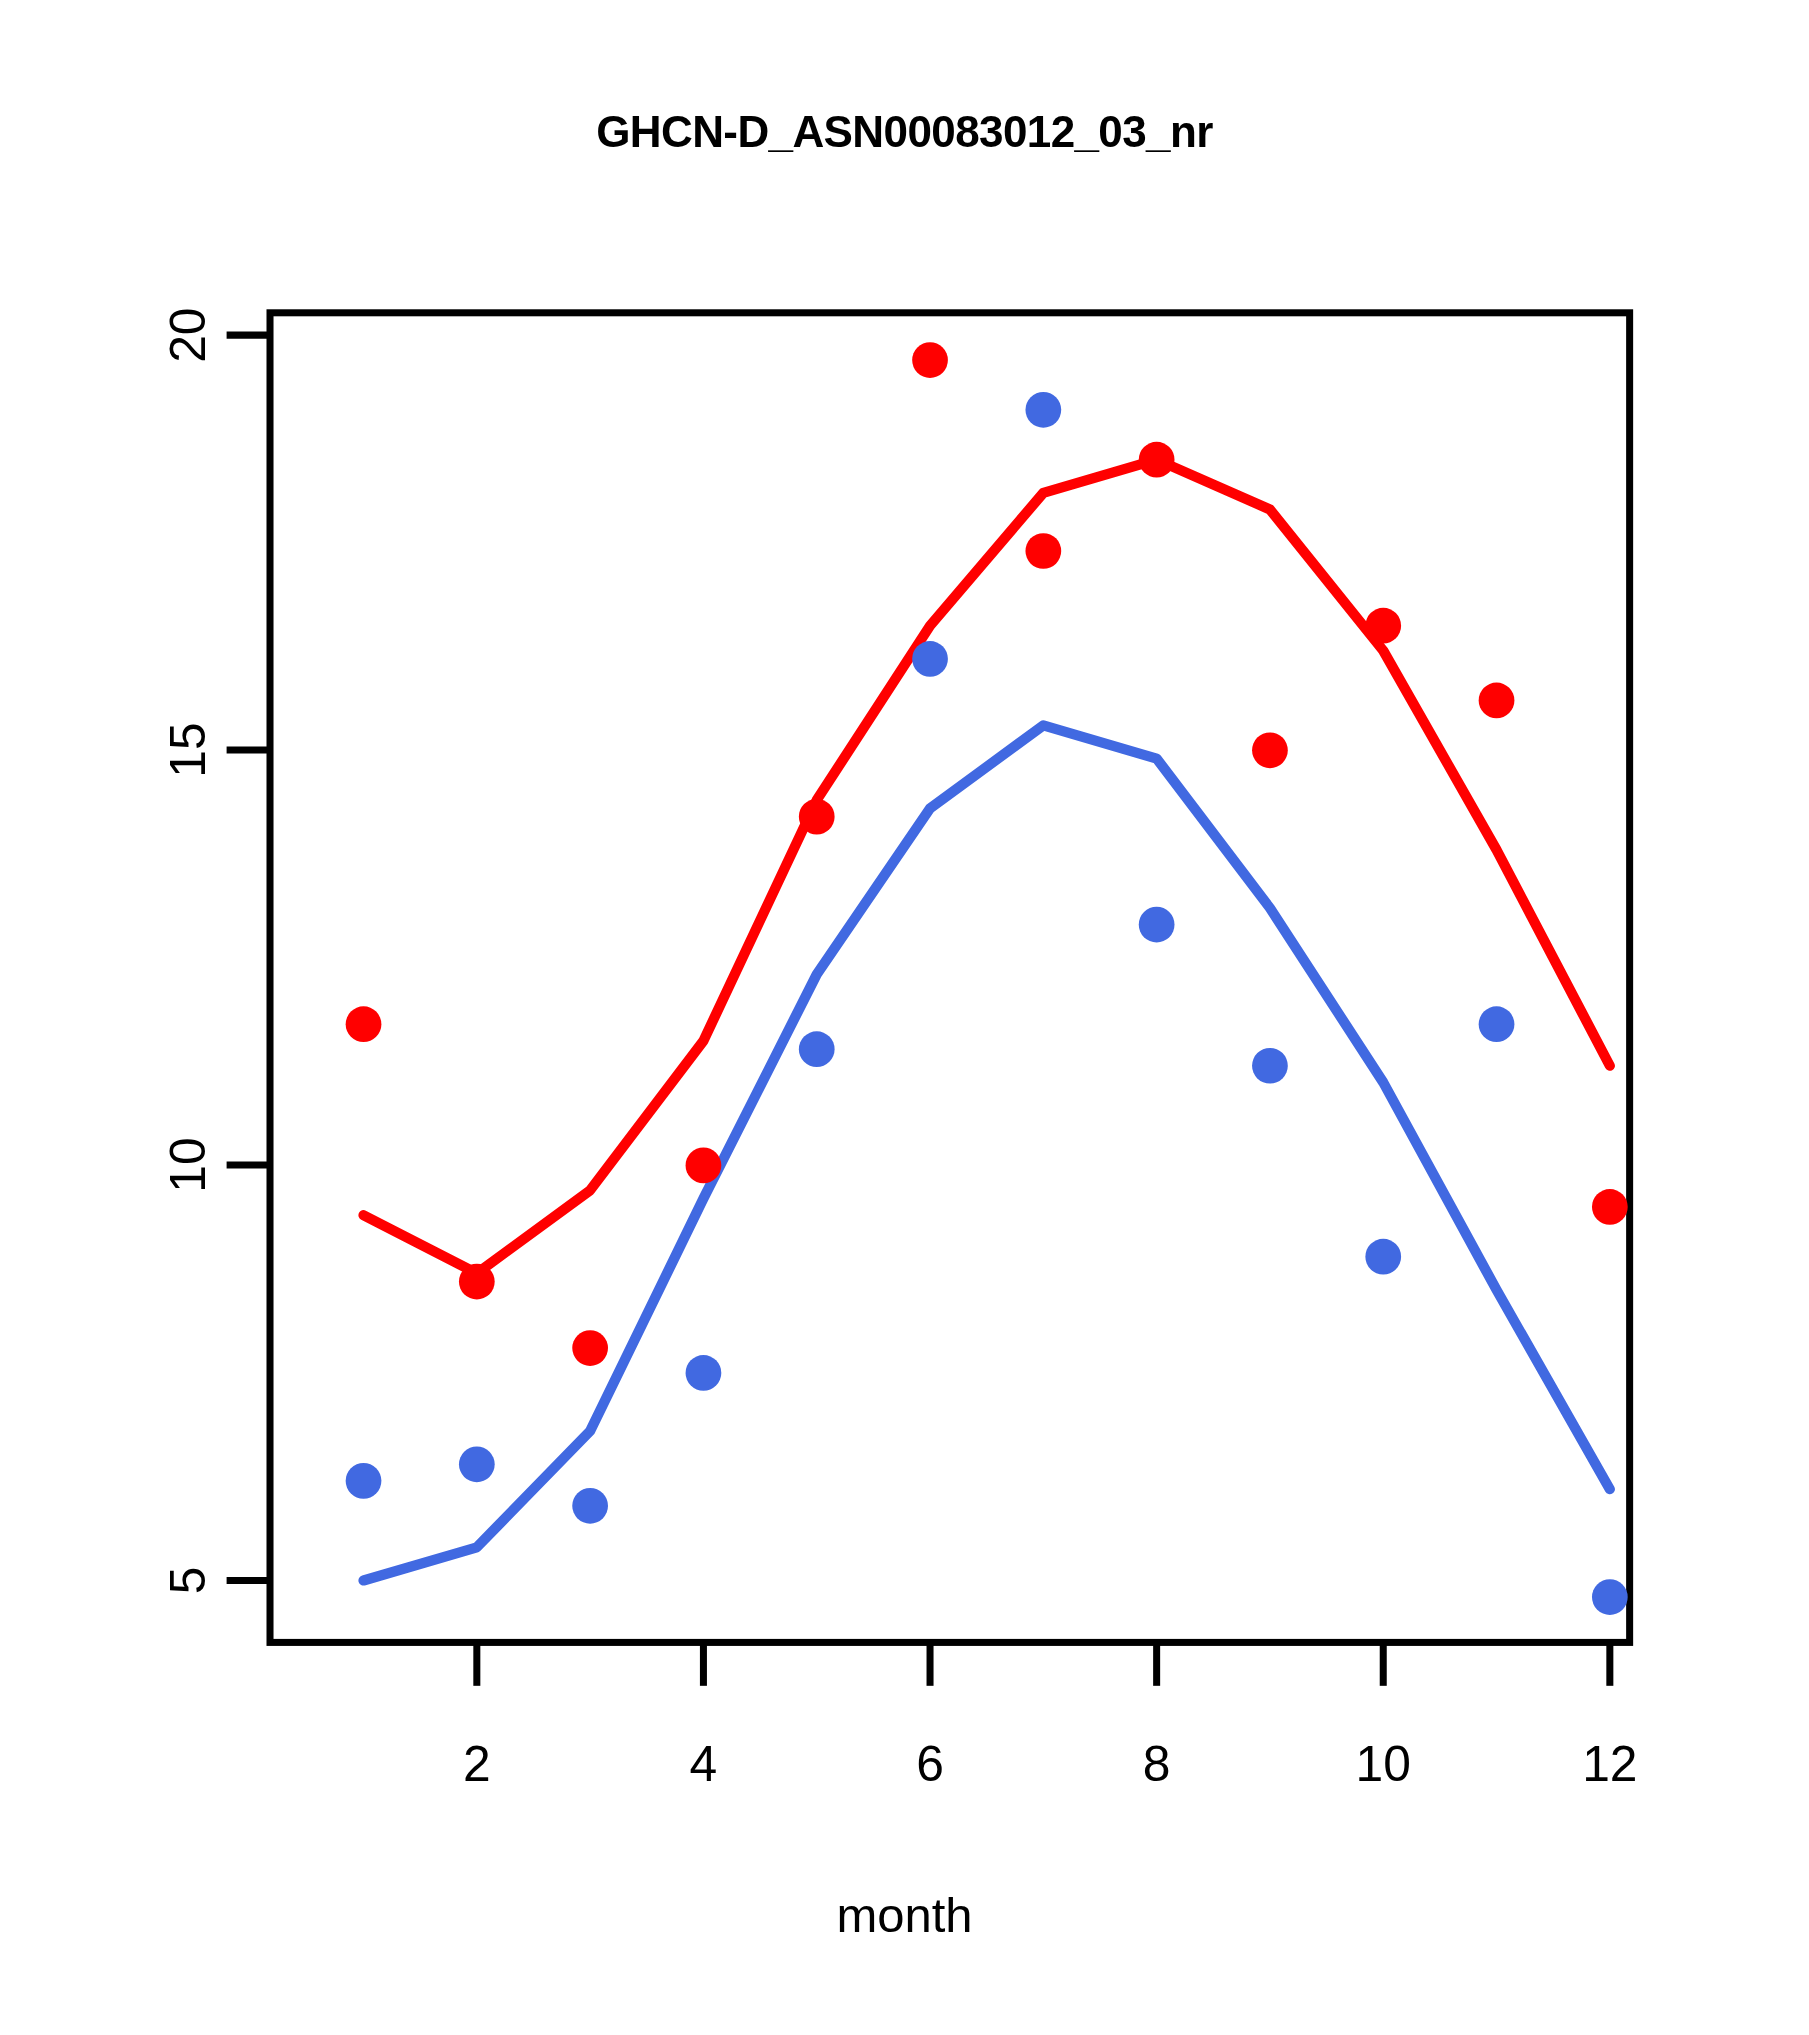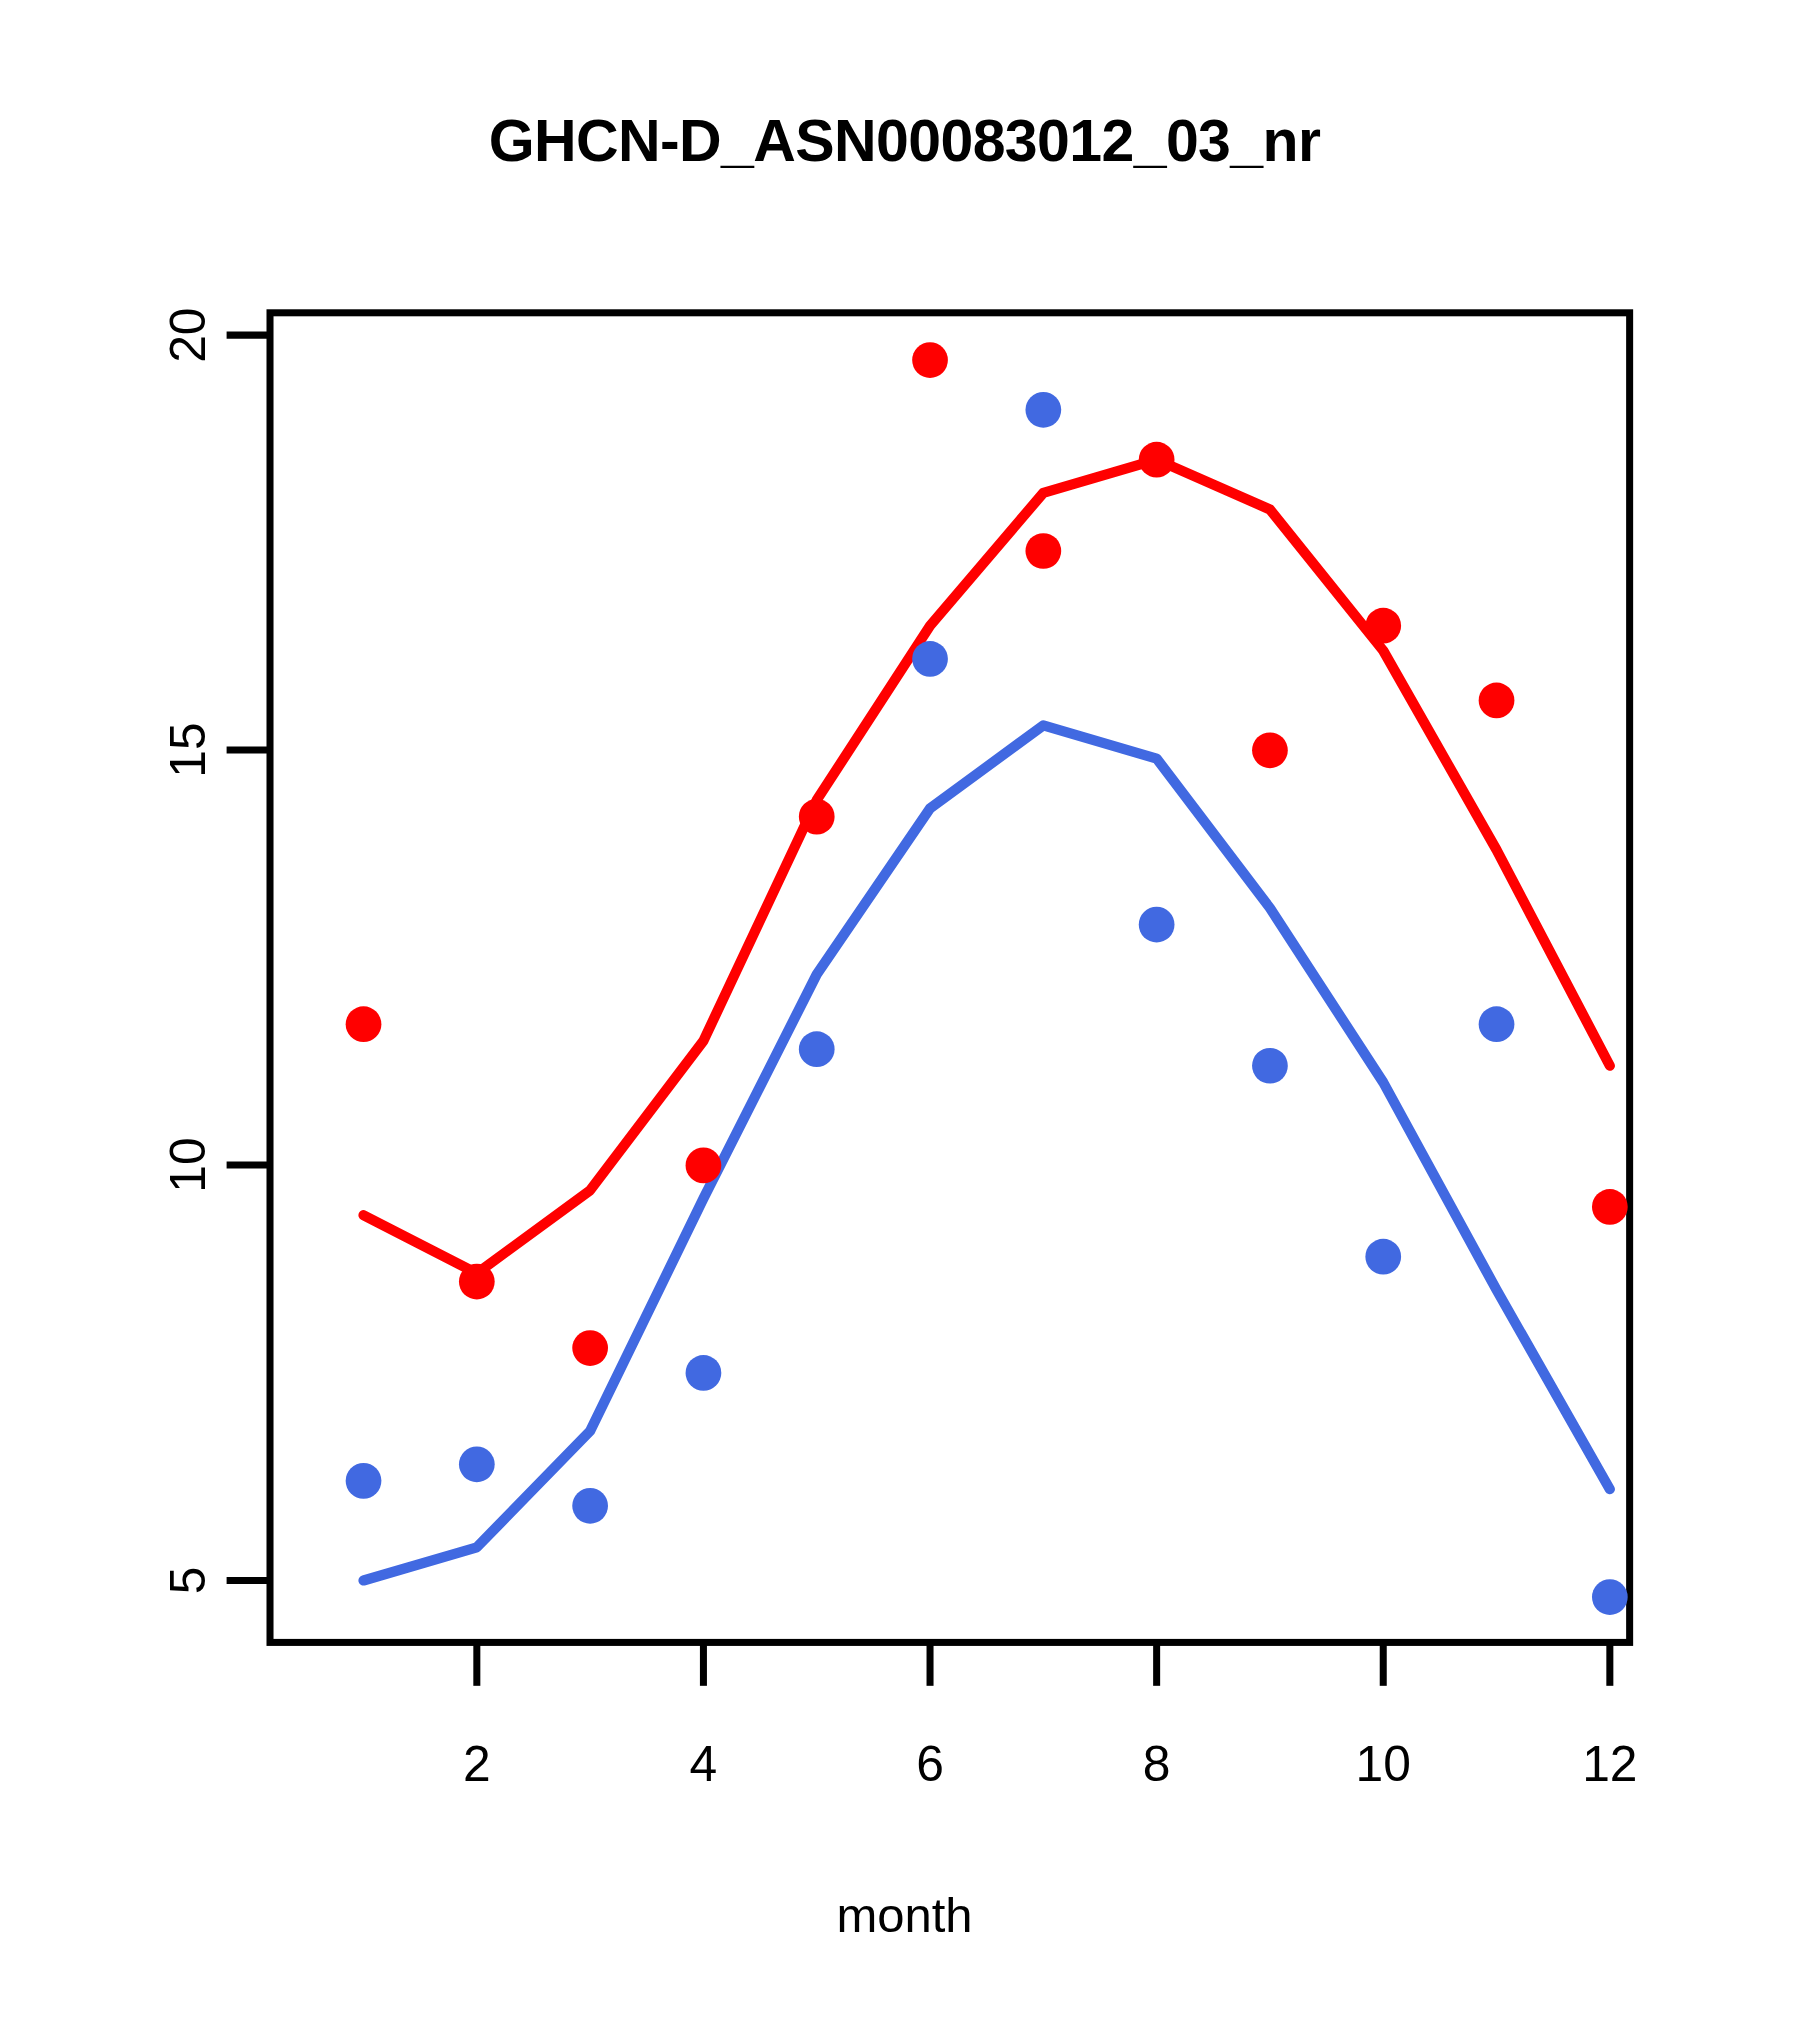--- a/index.html
+++ b/index.html
@@ -20,21 +20,21 @@
     background: #ffffff;
   }
   #chart-title {
     position: absolute;
     top: 107px;
     left: 0;
     width: 1809px;
     text-align: center;
     font-family: "Liberation Sans", sans-serif;
     font-weight: bold;
-    font-size: 59px;
+    font-size: 44px;
     letter-spacing: -0.6px;
     color: #000000;
     white-space: nowrap;
   }
   #plot-svg {
     position: absolute;
     top: 0;
     left: 0;
   }
   .tick-label-x {

